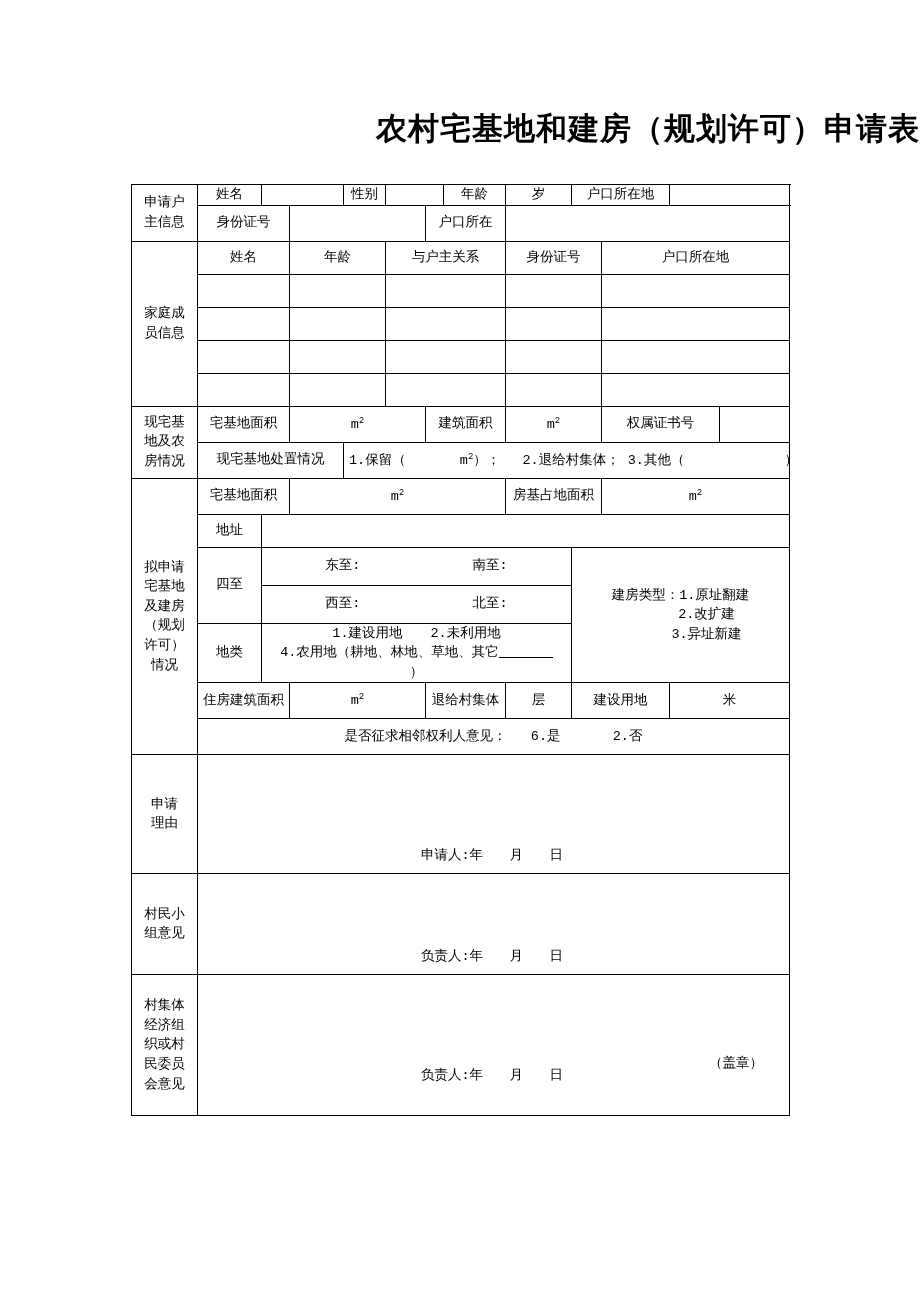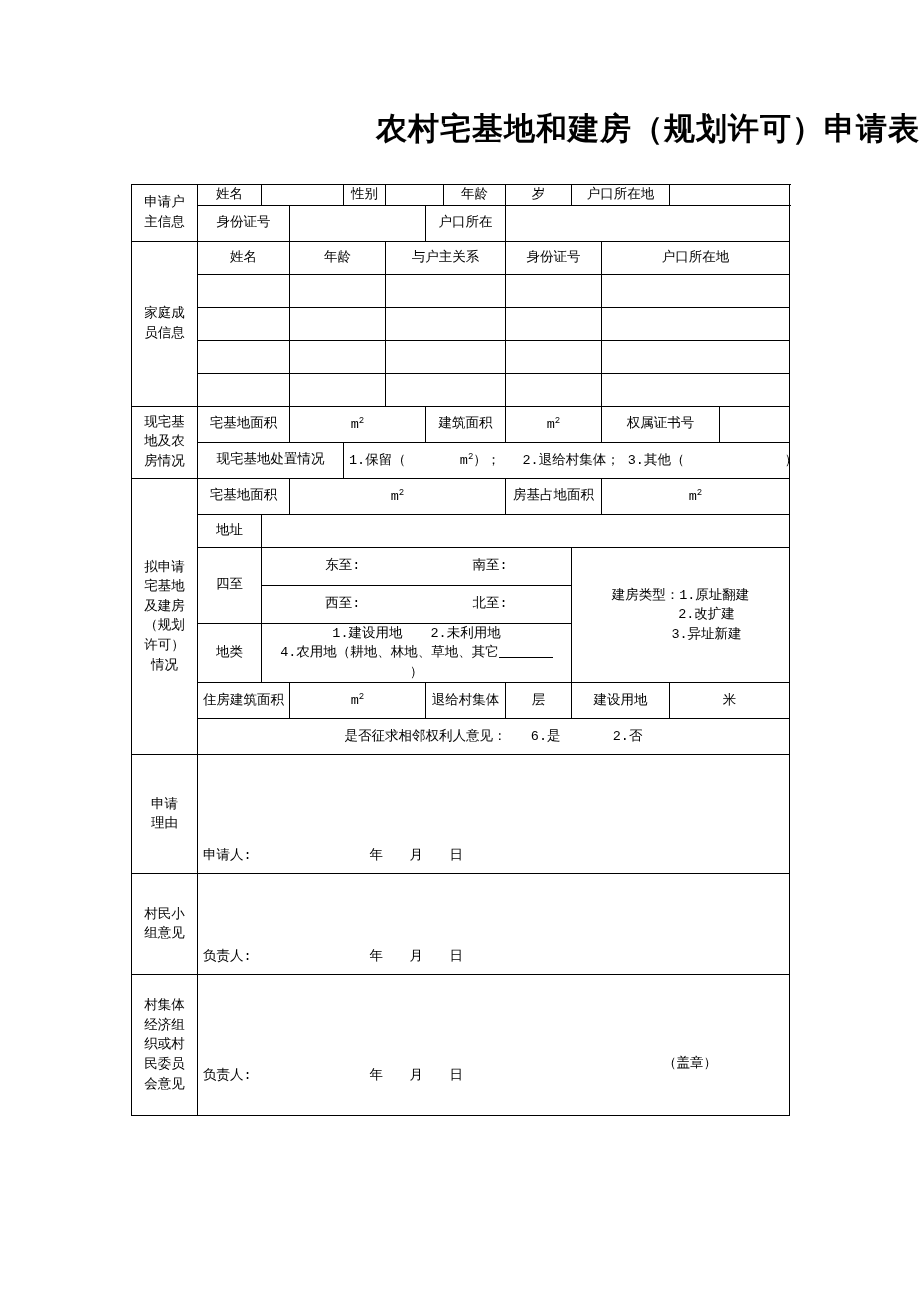--- a/index.html
+++ b/index.html
@@ -91,25 +91,25 @@
     width: 100%;
     height: 100%;
   }
   .sig-abs {
     position: absolute;
     bottom: 8px;
     left: 0;
     width: 100%;
     display: flex;
   }
-  .sig-name { }
-  .sig-date { margin-left: 118px; letter-spacing: 0.5px; }
+  .sig-name { margin-left: 218px; }
+  .sig-date { letter-spacing: 0.5px; }
   .seal-abs {
     position: absolute;
-    left: 460px;
+    left: 506px;
     bottom: 42px;
   }
   .ymd span { display: inline-block; }
   .ymd .y { margin-right: 26px; }
   .ymd .mo { margin-right: 26px; }
 </style>
 </head>
 <body>
 
 <div class="page">

